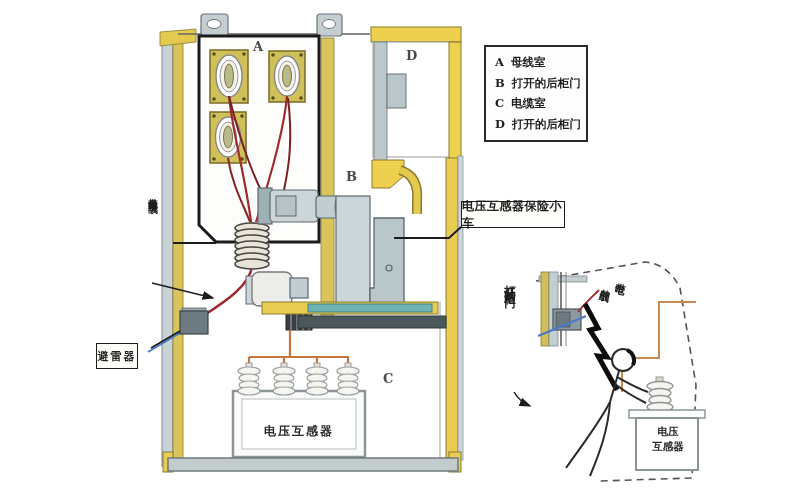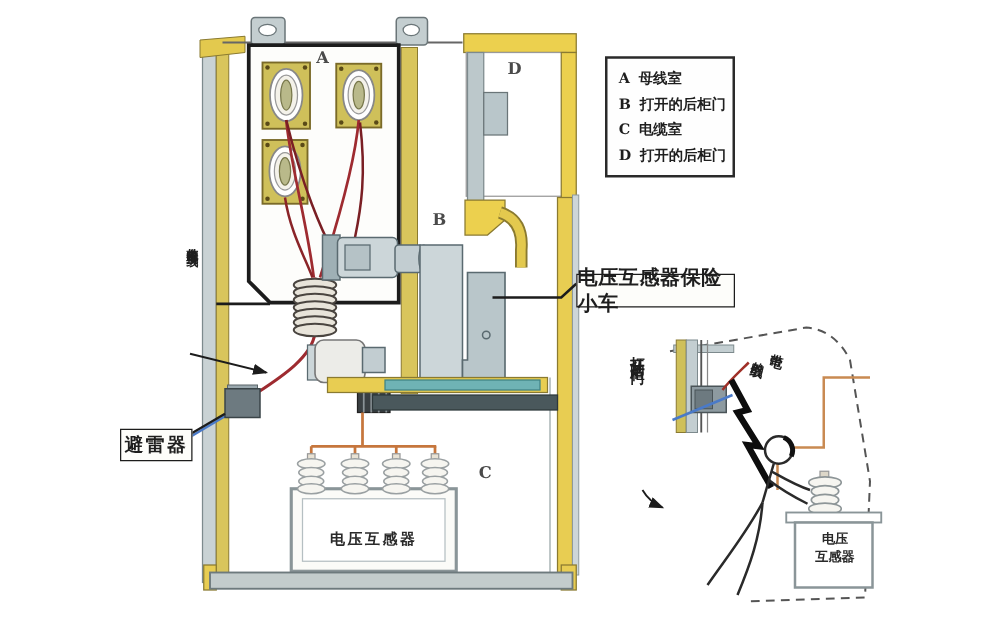--- a/index.html
+++ b/index.html
@@ -7,22 +7,22 @@
           font-family:"DejaVu Sans","Liberation Sans",sans-serif;color:#222;}
   #diagram-svg{position:absolute;left:0;top:0;}
   .abs{position:absolute;}
   .comp-letter{font-size:13px;font-weight:bold;color:#4a4a4a;font-family:"DejaVu Serif","Liberation Serif",serif;}
   .legend-box{left:484px;top:45px;width:104px;height:97px;border:2px solid #2a2a2a;background:#fefefe;
               display:flex;flex-direction:column;justify-content:space-between;padding:8px 9px;box-sizing:border-box;}
   .lg-row{font-size:11.5px;font-weight:bold;color:#1e1e1e;white-space:nowrap;display:flex;gap:7px;}
   .lg-key{font-family:"DejaVu Serif","Liberation Serif",serif;}
   .callout{border:1.6px solid #1c1c1c;background:#fdfdfa;display:flex;align-items:center;justify-content:center;
            box-sizing:border-box;color:#1e1e1e;font-weight:bold;}
-  .callout.arrester{left:96px;top:343px;width:58px;height:26px;font-size:15px;letter-spacing:2px;}
-  .callout.vtcart{left:461px;top:219px;width:127px;height:27px;font-size:16px;letter-spacing:0.5px;}
+  .callout.arrester{left:96px;top:343px;width:42px;height:26px;font-size:11px;letter-spacing:2px;}
+  .callout.vtcart{left:461px;top:201px;width:104px;height:27px;font-size:12px;letter-spacing:0.5px;}
   .vtext{writing-mode:vertical-rl;text-orientation:upright;font-size:10.5px;color:#1e1e1e;font-weight:bold;letter-spacing:1px;}
   .busbar-lead{left:146px;top:190px;height:104px;font-size:9.5px;}
   .rear-door{left:502px;top:276px;height:120px;font-size:11.5px;letter-spacing:2px;}
   .ins-live1{left:613px;top:275px;height:34px;transform:rotate(14deg);font-size:10.5px;}
   .ins-live2{left:596px;top:281px;height:48px;transform:rotate(14deg);font-size:10.5px;}
   .vt-main-label{left:246px;top:423px;width:106px;text-align:center;font-size:12px;font-weight:bold;
                  color:#2a2a2a;letter-spacing:2px;}
   .vt-inset-label{left:640px;top:424px;width:56px;text-align:center;font-size:10.5px;font-weight:bold;
                   color:#2a2a2a;line-height:15px;}
   .vt-inset-label span{display:block;}

